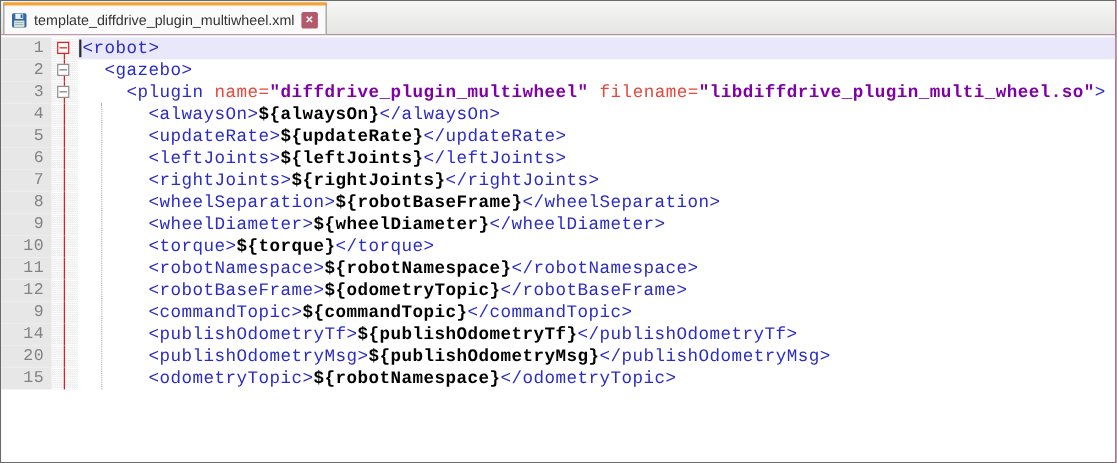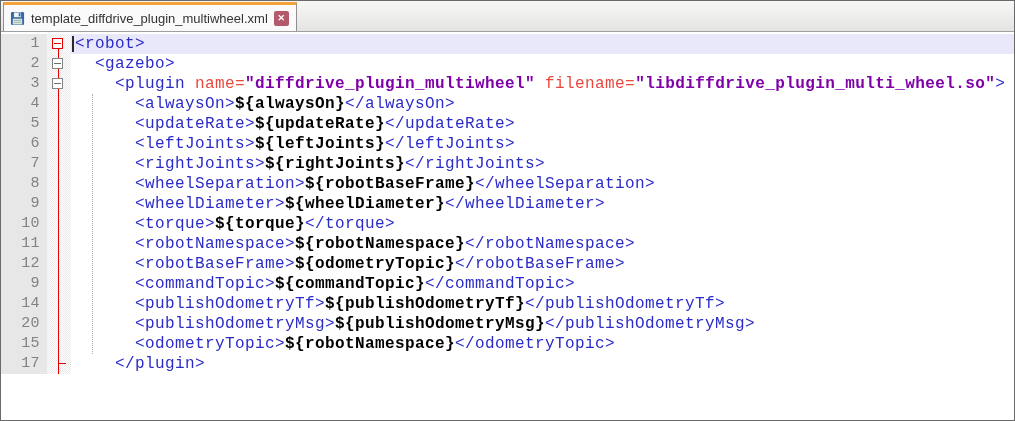--- a/index.html
+++ b/index.html
@@ -215,25 +215,17 @@
           </div>
           <div class="code"><span class="c-tag">      &lt;publishOdometryMsg&gt;</span><span class="c-var">${publishOdometryMsg}</span><span class="c-tag">&lt;/publishOdometryMsg&gt;</span></div>
         </div>
         <div class="row">
           <div class="lnum">15</div>
           <div class="fold">
             <div class="vl vl-full"></div>
           </div>
           <div class="code"><span class="c-tag">      &lt;odometryTopic&gt;</span><span class="c-var">${robotNamespace}</span><span class="c-tag">&lt;/odometryTopic&gt;</span></div>
         </div>
-        <div class="row">
-          <div class="lnum">17</div>
-          <div class="fold">
-            <div class="vl vl-full"></div>
-            <div class="tick"></div>
-          </div>
-          <div class="code"><span class="c-tag">    &lt;/plugin&gt;</span></div>
-        </div>
       </div>
     <div class="indent-guide"></div>
   </div>
 
 </div>
 
 </body></html>

